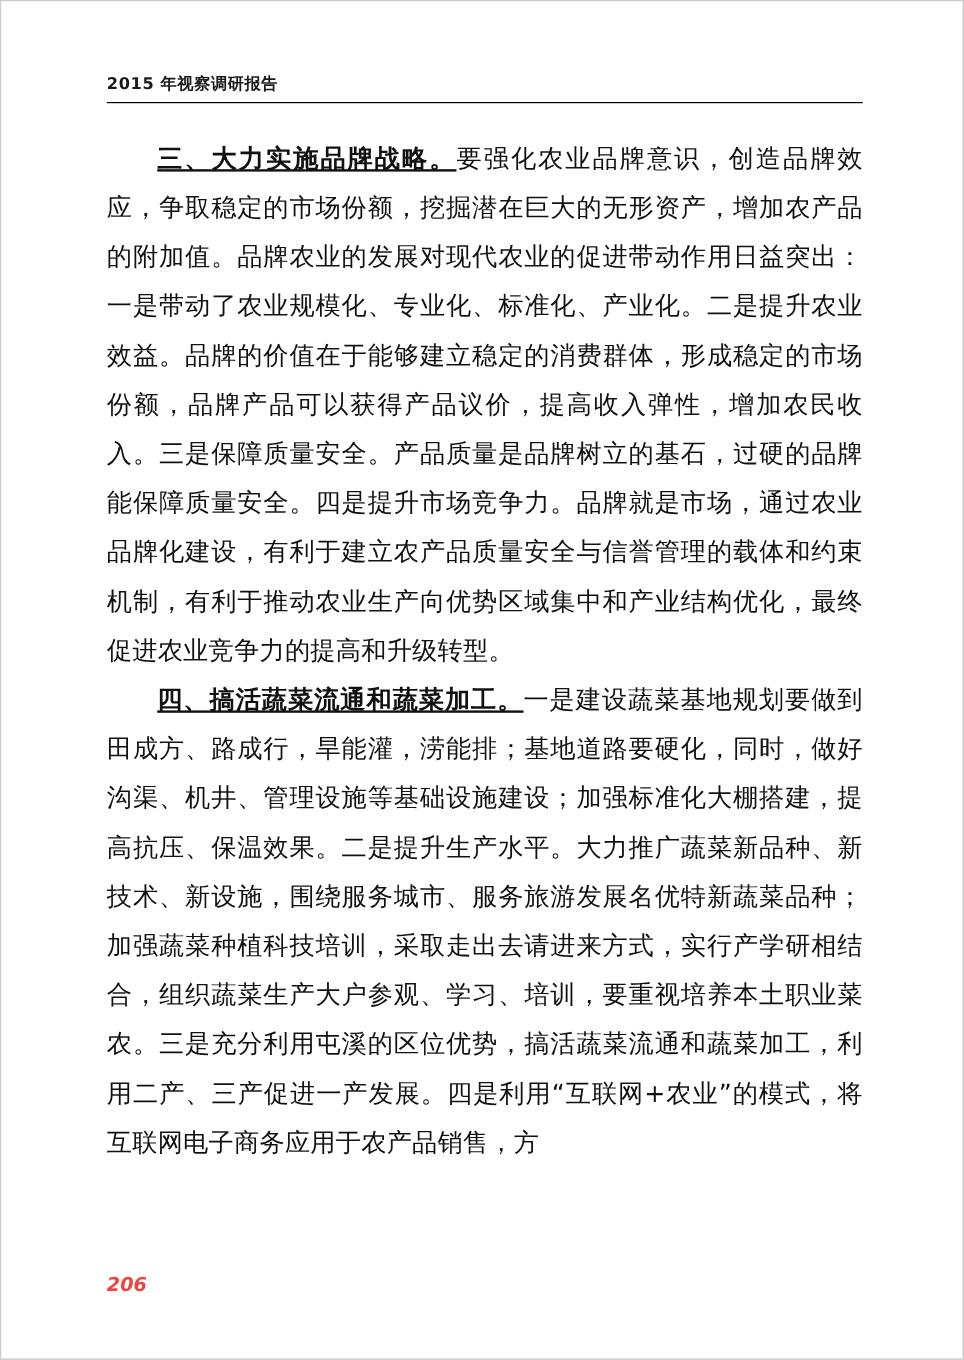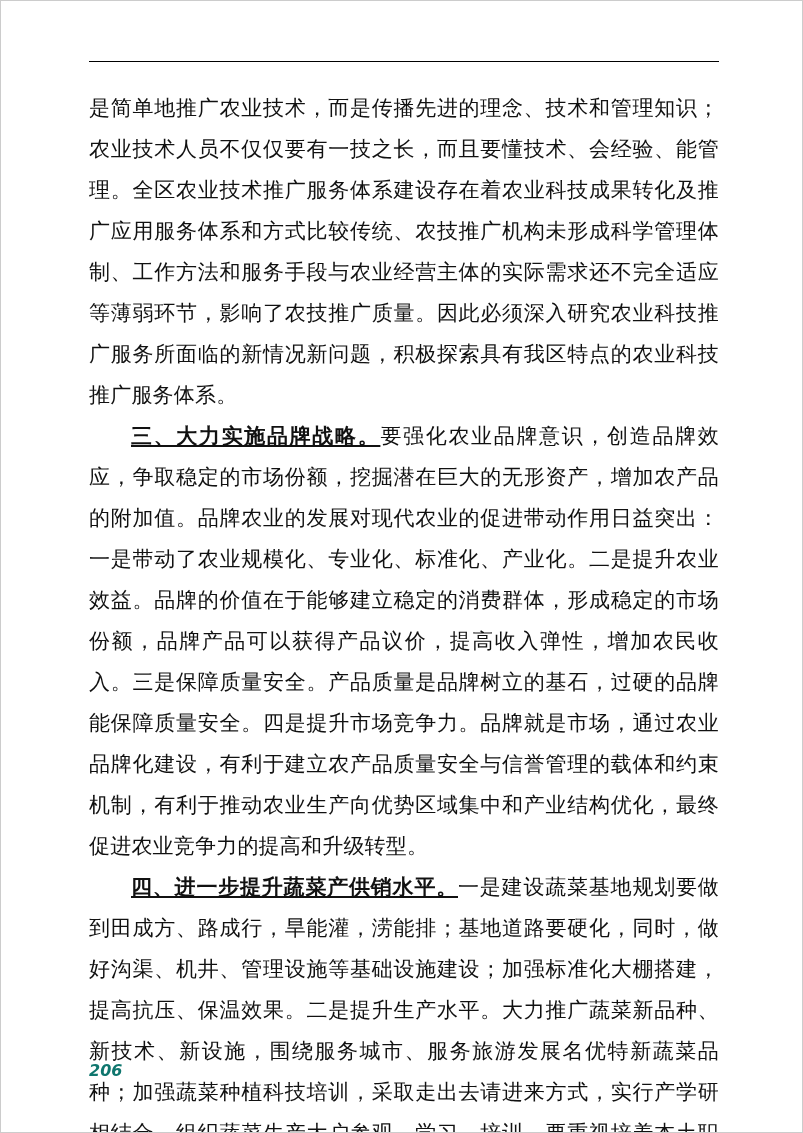--- a/index.html
+++ b/index.html
@@ -58,33 +58,33 @@
     font-weight: bold;
     text-decoration: underline;
   }
   .footer {
     position: absolute;
     left: 88px;
     bottom: 52px;
     font-size: 16px;
     font-style: italic;
     font-weight: bold;
-    color: #0f766e;
+    color: #ef4444;
   }
 </style>
 </head>
 <body>
 
 <div class="page">
   <div class="page-inner">
 
+    <div class="running-head">2015 年视察调研报告</div>
     <div class="head-rule"></div>
 
     <div class="body-text">
-      <p>是简单地推广农业技术，而是传播先进的理念、技术和管理知识；农业技术人员不仅仅要有一技之长，而且要懂技术、会经验、能管理。全区农业技术推广服务体系建设存在着农业科技成果转化及推广应用服务体系和方式比较传统、农技推广机构未形成科学管理体制、工作方法和服务手段与农业经营主体的实际需求还不完全适应等薄弱环节，影响了农技推广质量。因此必须深入研究农业科技推广服务所面临的新情况新问题，积极探索具有我区特点的农业科技推广服务体系。</p>
       <p class="indent"><span class="sec-title">三、大力实施品牌战略。</span><span>要强化农业品牌意识，创造品牌效应，争取稳定的市场份额，挖掘潜在巨大的无形资产，增加农产品的附加值。品牌农业的发展对现代农业的促进带动作用日益突出：一是带动了农业规模化、专业化、标准化、产业化。二是提升农业效益。品牌的价值在于能够建立稳定的消费群体，形成稳定的市场份额，品牌产品可以获得产品议价，提高收入弹性，增加农民收入。三是保障质量安全。产品质量是品牌树立的基石，过硬的品牌能保障质量安全。四是提升市场竞争力。品牌就是市场，通过农业品牌化建设，有利于建立农产品质量安全与信誉管理的载体和约束机制，有利于推动农业生产向优势区域集中和产业结构优化，最终促进农业竞争力的提高和升级转型。</span></p>
-      <p class="indent"><span class="sec-title">四、进一步提升蔬菜产供销水平。</span><span>一是建设蔬菜基地规划要做到田成方、路成行，旱能灌，涝能排；基地道路要硬化，同时，做好沟渠、机井、管理设施等基础设施建设；加强标准化大棚搭建，提高抗压、保温效果。二是提升生产水平。大力推广蔬菜新品种、新技术、新设施，围绕服务城市、服务旅游发展名优特新蔬菜品种；加强蔬菜种植科技培训，采取走出去请进来方式，实行产学研相结合，组织蔬菜生产大户参观、学习、培训，要重视培养本土职业菜农。三是充分利用屯溪的区位优势，搞活蔬菜流通和蔬菜加工，利用二产、三产促进一产发展。四是利用“互联网+农业”的模式，将互联网电子商务应用于农产品销售，方</span></p>
+      <p class="indent"><span class="sec-title">四、搞活蔬菜流通和蔬菜加工。</span><span>一是建设蔬菜基地规划要做到田成方、路成行，旱能灌，涝能排；基地道路要硬化，同时，做好沟渠、机井、管理设施等基础设施建设；加强标准化大棚搭建，提高抗压、保温效果。二是提升生产水平。大力推广蔬菜新品种、新技术、新设施，围绕服务城市、服务旅游发展名优特新蔬菜品种；加强蔬菜种植科技培训，采取走出去请进来方式，实行产学研相结合，组织蔬菜生产大户参观、学习、培训，要重视培养本土职业菜农。三是充分利用屯溪的区位优势，搞活蔬菜流通和蔬菜加工，利用二产、三产促进一产发展。四是利用“互联网+农业”的模式，将互联网电子商务应用于农产品销售，方</span></p>
     </div>
 
   </div>
 
   <div class="footer">206</div>
 </div>
 
 </body></html>

